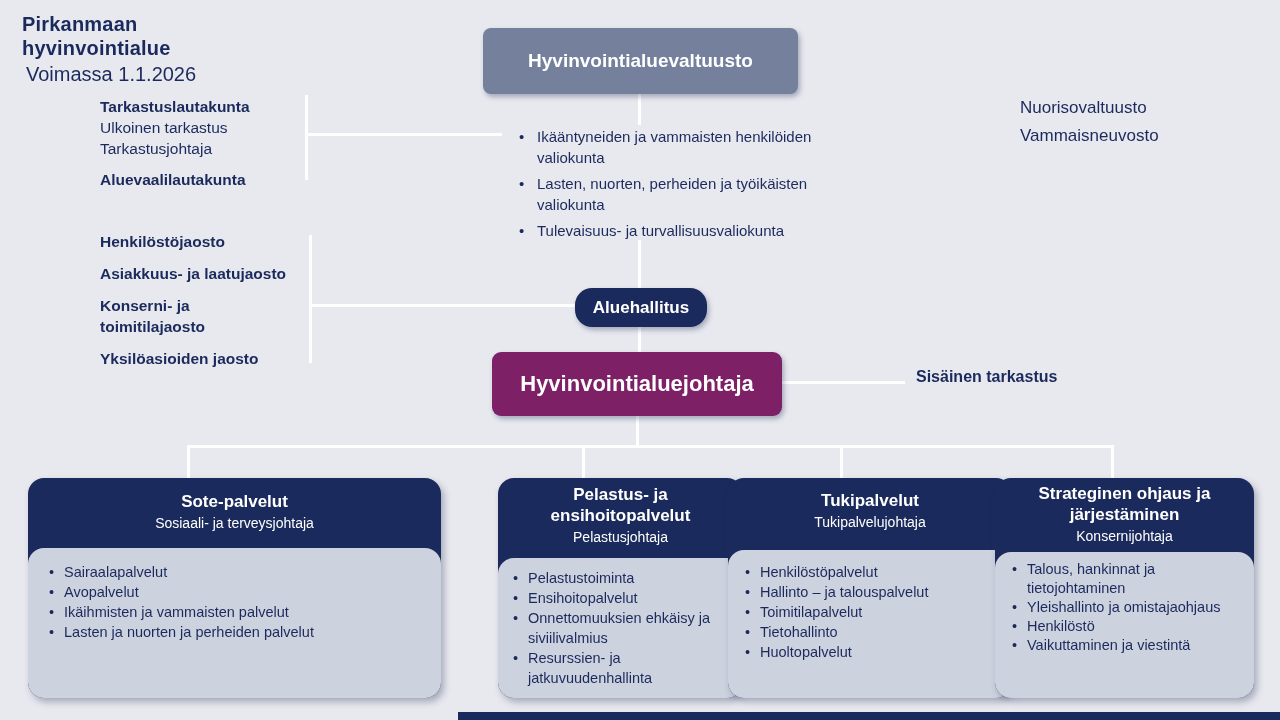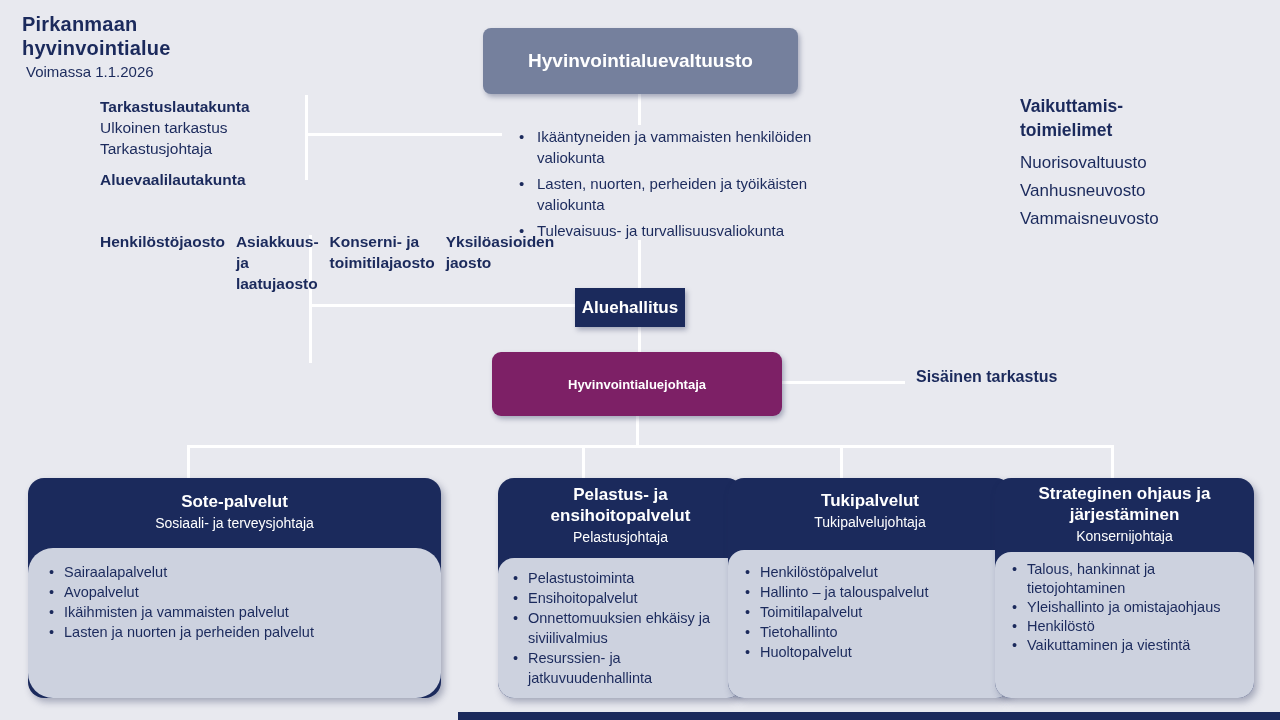--- a/index.html
+++ b/index.html
@@ -9,48 +9,48 @@
   *{margin:0;padding:0;box-sizing:border-box;}
   html,body{width:1280px;height:720px;}
   body{font-family:"Liberation Sans",sans-serif;background:#fff;}
   #canvas{position:relative;width:1280px;height:720px;background:var(--bg);overflow:hidden;}
 
   .pre{white-space:pre-line;}
 
   
   .logo{position:absolute;left:22px;top:12px;font-size:20px;font-weight:bold;
         line-height:24px;color:var(--text);letter-spacing:.2px;}
-  .validity{position:absolute;left:26px;top:63px;font-size:15px;color:var(--text);}
+  .validity{position:absolute;left:26px;top:63px;font-size:20px;color:var(--text);}
 
   
   .line{position:absolute;background:var(--line);}
 
   
   .council{position:absolute;left:483px;top:28px;width:315px;height:66px;
            background:var(--slate);border-radius:8px;display:flex;align-items:center;
            justify-content:center;color:#ffffff;font-weight:bold;font-size:19px;
            box-shadow:2px 3px 5px rgba(40,50,90,.35);}
-  .board{position:absolute;left:575px;top:288px;width:110px;height:39px;
+  .board{position:absolute;left:575px;top:288px;width:132px;height:39px;
          background:var(--navy);display:flex;align-items:center;justify-content:center;
-         color:#fff;font-weight:bold;font-size:17px;box-shadow:2px 3px 5px rgba(40,50,90,.35);}
+         color:#fff;font-weight:bold;font-size:17px;box-shadow:2px 3px 5px rgba(40,50,90,.35);border-radius:17px;}
   .director{position:absolute;left:492px;top:352px;width:290px;height:64px;
             background:var(--purple);border-radius:9px;display:flex;align-items:center;
-            justify-content:center;color:#fff;font-weight:bold;font-size:13px;
+            justify-content:center;color:#fff;font-weight:bold;font-size:22px;
             box-shadow:2px 3px 5px rgba(40,50,90,.35);}
   .internal-audit{position:absolute;left:916px;top:368px;font-size:16px;
                   font-weight:bold;color:var(--text);}
 
   
   .audit-group{position:absolute;left:100px;top:96px;width:210px;font-size:15.5px;
                line-height:21px;color:var(--text);}
   .audit-group .t{font-weight:bold;}
   .audit-group .t2{font-weight:bold;margin-top:10px;}
   .subcommittees{position:absolute;left:100px;top:231px;width:220px;font-size:15.5px;
                  font-weight:bold;line-height:21px;color:var(--text);
-                 display:flex;flex-direction:row;gap:11px;}
+                 display:flex;flex-direction:column;gap:11px;}
 
   
   .committees{position:absolute;left:515px;top:126px;width:345px;font-size:15px;
               line-height:21px;color:var(--text);}
   .committees li{list-style:none;position:relative;padding-left:22px;margin-bottom:5px;}
   .committees li::before{content:"\2022";position:absolute;left:4px;color:var(--text);}
 
   
   .influence{position:absolute;left:1020px;top:94px;width:250px;color:var(--text);}
   .influence .t{font-size:17.5px;font-weight:bold;line-height:24px;margin-bottom:7px;}
@@ -62,21 +62,21 @@
   .dept .hd{color:#fff;text-align:center;padding:10px 10px 0 10px;}
   .dept .hd .ti{font-size:17px;font-weight:bold;line-height:21px;}
   .dept .hd .su{font-size:14px;line-height:19px;margin-top:2px;}
   .dept .body{position:absolute;left:0;right:0;bottom:0;background:var(--panel);
               border-radius:16px;color:var(--text);}
   .dept .body li{list-style:none;position:relative;padding-left:20px;font-size:14.5px;}
   .dept .body li::before{content:"\2022";position:absolute;left:5px;color:var(--text);}
 
   .d0{left:28px;width:413px;}
   .d0 .hd{padding-top:13px;}
-  .d0 .body{height:150px;padding:14px 8px 0 16px;border-radius:25px;}
+  .d0 .body{height:150px;padding:14px 8px 0 16px;}
   .d0 .body li{line-height:20px;}
 
   .d1{left:461px;width:245px;margin-left:37px;}
   .d1 .hd{padding-top:6px;}
   .d1 .body{height:140px;padding:10px 6px 0 10px;}
   .d1 .body li{line-height:20px;}
 
   .d2{left:728px;width:284px;}
   .d2 .hd{padding-top:12px;}
   .d2 .body{height:148px;padding:12px 6px 0 12px;}
@@ -143,24 +143,21 @@
     <div class="pre">Yksilöasioiden jaosto</div>
   </div>
 
   <ul class="committees">
     <li>Ikääntyneiden ja vammaisten henkilöiden valiokunta</li>
     <li>Lasten, nuorten, perheiden ja työikäisten valiokunta</li>
     <li>Tulevaisuus- ja turvallisuusvaliokunta</li>
   </ul>
 
   <div class="influence">
-    <div class="t pre">Vaikuttamis-
-toimielimet</div>
     <div class="it">Nuorisovaltuusto</div>
-    <div class="it">Vanhusneuvosto</div>
     <div class="it">Vammaisneuvosto</div>
   </div>
 
   <div class="dept d0">
     <div class="hd">
       <div class="ti">Sote-palvelut</div>
       <div class="su">Sosiaali- ja terveysjohtaja</div>
     </div>
     <ul class="body">
       <li>Sairaalapalvelut</li>

